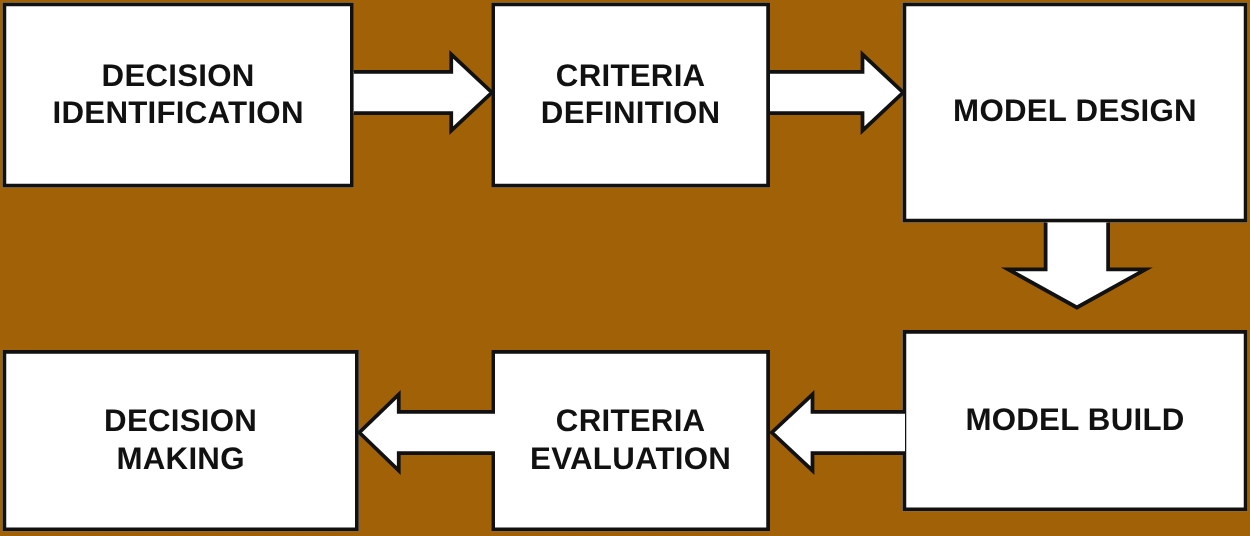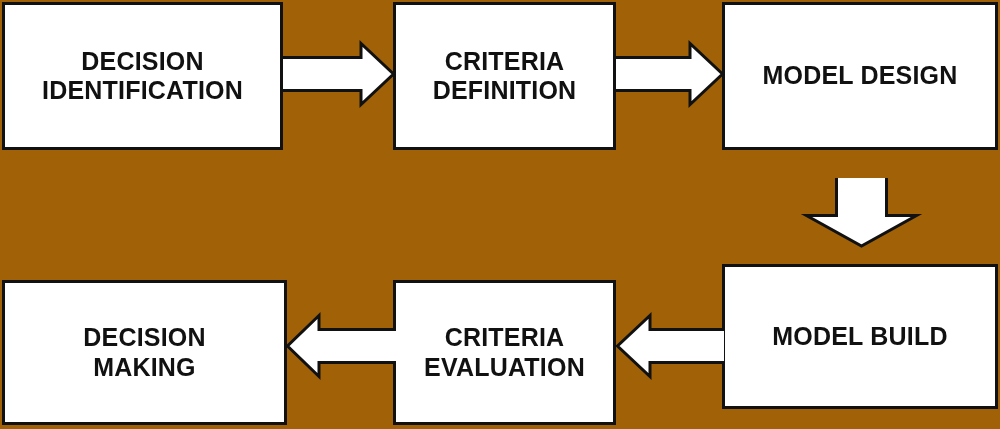--- a/index.html
+++ b/index.html
@@ -58,21 +58,21 @@
   <div class="node" style="left:2px; top:2px; width:281px; height:148px;">
     <span class="node-label">DECISION
 IDENTIFICATION</span>
   </div>
 
   <div class="node" style="left:393px; top:2px; width:223px; height:148px;">
     <span class="node-label">CRITERIA
 DEFINITION</span>
   </div>
 
-  <div class="node" style="left:722px; top:2px; width:276px; height:148px;">
+  <div class="node" style="left:722px; top:2px; width:276px; height:176px;">
     <span class="node-label">MODEL DESIGN</span>
   </div>
 
   <div class="node" style="left:2px; top:280px; width:285px; height:145px;">
     <span class="node-label">DECISION
 MAKING</span>
   </div>
 
   <div class="node" style="left:393px; top:280px; width:223px; height:145px;">
     <span class="node-label">CRITERIA

